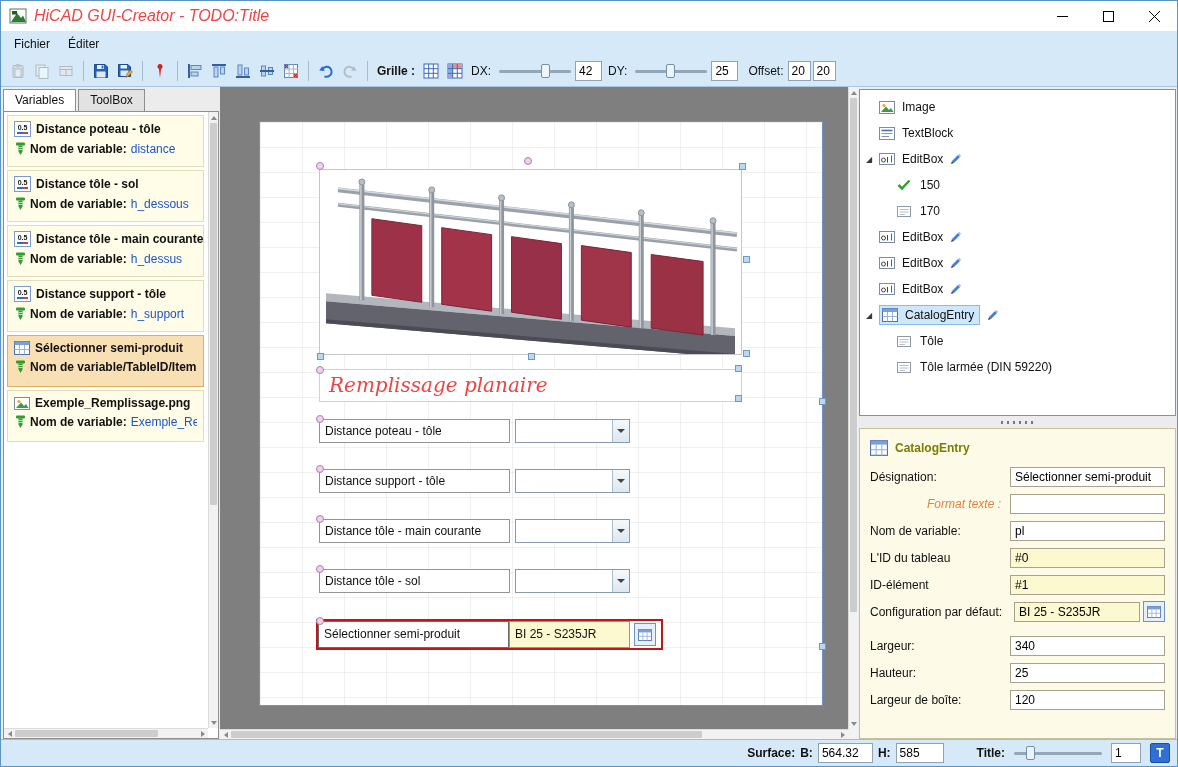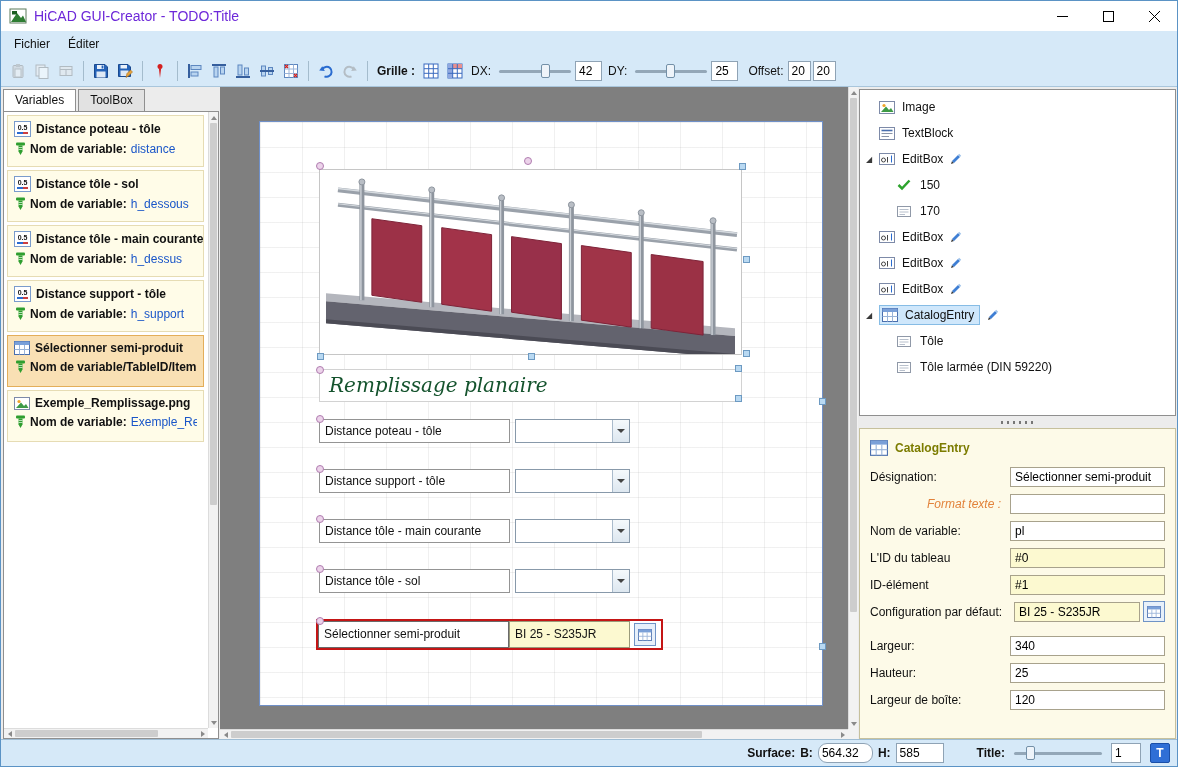--- a/index.html
+++ b/index.html
@@ -3,21 +3,21 @@
 <meta charset="utf-8">
 <style>
   * { margin:0; padding:0; box-sizing:border-box; }
   html,body { width:1178px; height:767px; }
   body { font-family:"Liberation Sans",sans-serif; font-size:12px; color:#111; background:#fff; }
   .window { position:relative; width:1178px; height:767px; overflow:hidden; background:#ececec; border:1px solid #5b93c5; }
 
   
   .titlebar { position:absolute; top:0; left:0; right:0; height:30px; background:#fff; display:flex; align-items:center; padding-left:8px; }
   .app-icon { width:18px; height:18px; margin-right:7px; display:flex; }
-  .title-text { font-size:14px; color:#6d28d9; }
+  .title-text { font-size:16px; color:#ef4444;font-style:italic; }
   .win-btns { margin-left:auto; display:flex; height:100%; }
   .win-btn { width:46px; height:100%; display:flex; align-items:center; justify-content:center; }
 
   
   .menubar { position:absolute; top:30px; left:0; right:0; height:25px; background:#d6e9f8; display:flex; align-items:center; padding-left:4px; }
   .menu-item { padding:4px 9px; }
   .toolbar { position:absolute; top:55px; left:0; right:0; height:31px; background:#d6e9f8; border-bottom:1px solid #a9c6dc; display:flex; align-items:center; padding:0 5px; }
   .tb-btn { width:24px; height:24px; display:flex; align-items:center; justify-content:center; border-radius:2px; }
   .tb-btn.disabled { opacity:.5; filter:grayscale(1); }
   .tb-sep { width:1px; height:20px; background:#a4bccd; margin:0 5px; }
@@ -62,21 +62,21 @@
   .scroll-corner { position:absolute; right:0; bottom:0; width:10px; height:10px; background:#f2f2f2; }
 
   
   .canvas-area { position:absolute; left:219px; top:0; width:638px; bottom:0; background:#7f7f7f; }
   .page { position:absolute; left:39px; top:34px; width:564px; height:585px; background:#fff; border:1px solid #7090c8;
           background-image:linear-gradient(to right, rgba(140,140,140,.13) 1px, transparent 1px),
                            linear-gradient(to bottom, rgba(140,140,140,.13) 1px, transparent 1px);
           background-size:42px 25px; }
   .design-img-box { position:absolute; left:59px; top:47px; width:423px; height:186px; border:1px solid #c6c6c6; background:#fff; }
   .design-title-box { position:absolute; left:59px; top:247px; width:423px; height:33px; border:1px solid #d2d2d2; background:#fff;
-                      font-family:"DejaVu Serif",serif; font-style:italic; font-size:20px; padding:3px 0 0 9px; color:#14532d; }
+                      font-family:"DejaVu Serif",serif; font-style:italic; font-size:20px; padding:3px 0 0 9px; color:#ef4444; }
   .design-row { position:absolute; left:59px; height:24px; }
   .dr-label { position:absolute; left:0; top:0; width:191px; height:24px; border:1px solid #949494; background:#fff; padding:4px 0 0 5px; }
   .dr-dropdown { position:absolute; left:196px; top:0; width:115px; height:24px; border:1px solid #8899aa; background:#fff; }
   .dd-btn { position:absolute; right:0; top:0; bottom:0; width:17px; background:linear-gradient(#f5f9fc,#dde7f0); border-left:1px solid #aabbcc; display:flex; align-items:center; justify-content:center; }
   .dd-btn::after { content:""; border:4px solid transparent; border-top-color:#444; margin-top:4px; }
   .catalog-row { position:absolute; left:56px; top:497px; width:347px; height:31px; border:2px solid #c41515; background:#fff; }
   .cr-label { position:absolute; left:0; top:0; width:191px; height:27px; border:1px solid #6a6a6a; background:#fff; padding:5px 0 0 5px; }
   .cr-field { position:absolute; left:191px; top:0; width:121px; height:27px; border:1px solid #9a9a7a; background:#fcf9d0; padding:5px 0 0 5px; }
   .cat-btn { position:absolute; left:316px; top:2px; width:22px; height:23px; border:1px solid #6f93c6; background:#e7f0fa; display:flex; align-items:center; justify-content:center; }
   .hsq { position:absolute; width:7px; height:7px; background:#b9d9f2; border:1px solid #6d9ac2; }
@@ -805,21 +805,21 @@
             <span class="prop-label">Largeur de boîte:</span>
             <input class="prop-input" value="120" style="">
           </div>
       </div>
     </div>
   </div>
 
   <div class="statusbar">
     <span class="sb-label">Surface:</span>
     <span class="sb-label">B:</span>
-    <input class="sb-input" style="width: 55px; border-radius: 9px;" value="564.32">
+    <input class="sb-input" style="width: 55px;" value="564.32">
     <span class="sb-label">H:</span>
     <input class="sb-input" style="width: 48px;" value="585">
     <span class="sb-label" style="margin-left:28px">Title:</span>
     <span class="slider" style="width:88px">
         <span class="track"></span>
         <span class="thumb" style="left:14%"></span>
       </span>
     <input class="sb-input" style="width: 30px;" value="1">
     <span class="t-btn">T</span>
   </div>

